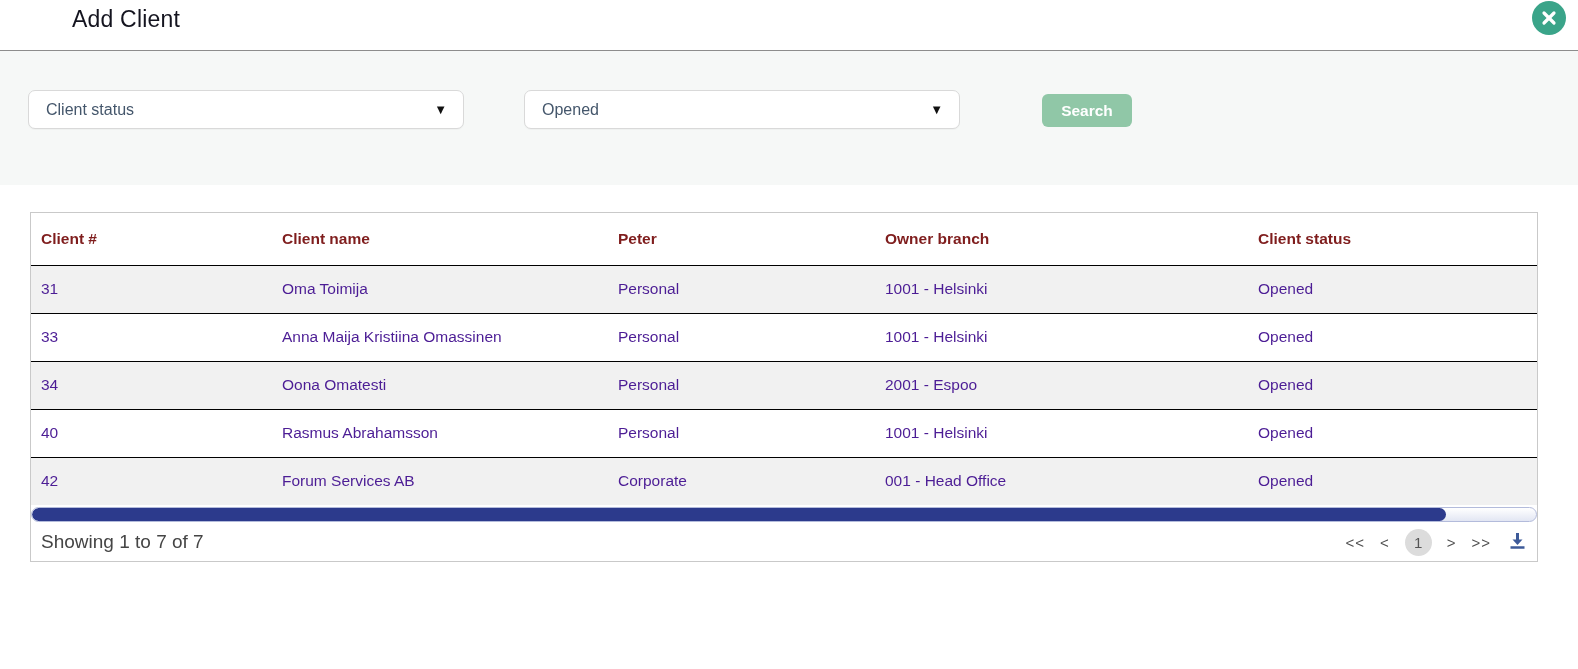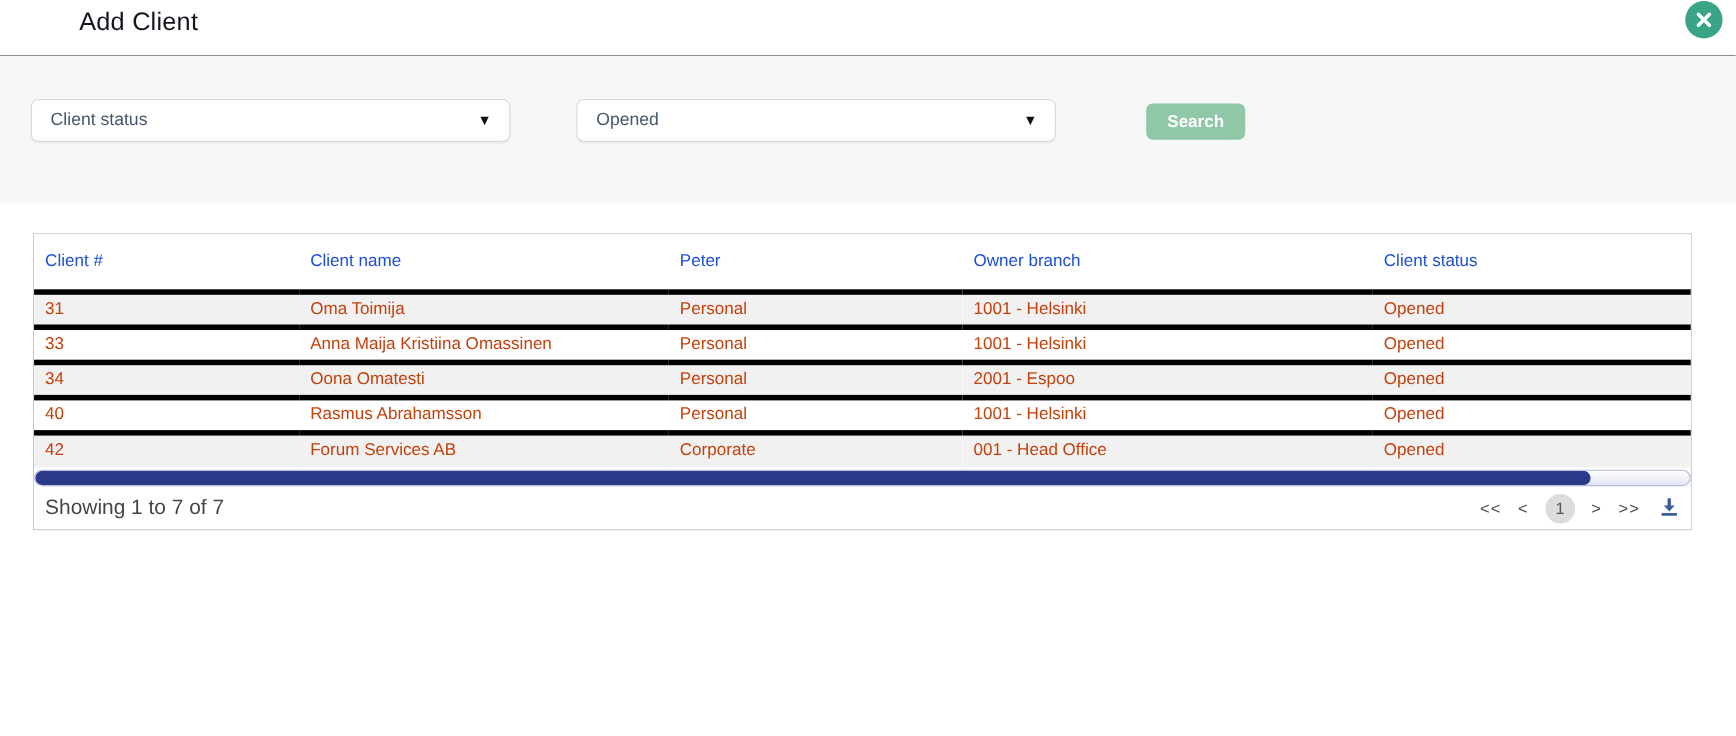--- a/index.html
+++ b/index.html
@@ -31,22 +31,22 @@
     background:#90c7a7; border:none; border-radius:6px; color:#ffffff;
     font-size:15.5px; font-weight:700; font-family:"Liberation Sans", sans-serif;
     cursor:pointer; }
 
   
   .table-wrap { margin:27px 0 0 30px; width:1508px;
     border:1px solid #c9c9c9; background:#ffffff; }
   table { width:100%; border-collapse:collapse; table-layout:fixed; }
   th, td { text-align:left; padding-left:10px; font-size:15.5px;
     white-space:nowrap; overflow:hidden; }
-  thead th { height:52px; font-weight:400; color:#1d4ed8; background:#ffffff; }
-  tbody td { height:32px; color:#c2410c; border-top:5px solid #000000; }
+  thead th { height:52px; font-weight:700; color:#7f1d1d; background:#ffffff; }
+  tbody td { height:48px; color:#4c1d95; border-top:1px solid #000000; }
   tbody tr:nth-child(odd) { background:#f1f1f1; }
   tbody tr:nth-child(even) { background:#ffffff; }
 
   
   .hscroll { position:relative; height:15px; margin:2px 0 1px 0;
     border:1px solid #b3bbdb; border-radius:8px;
     background:linear-gradient(#ffffff,#e2e6f3); overflow:hidden; }
   .hscroll-thumb { position:absolute; left:0; top:0; bottom:0; width:94%;
     background:#2c3a8c; border-radius:8px; cursor:grab; }
 

